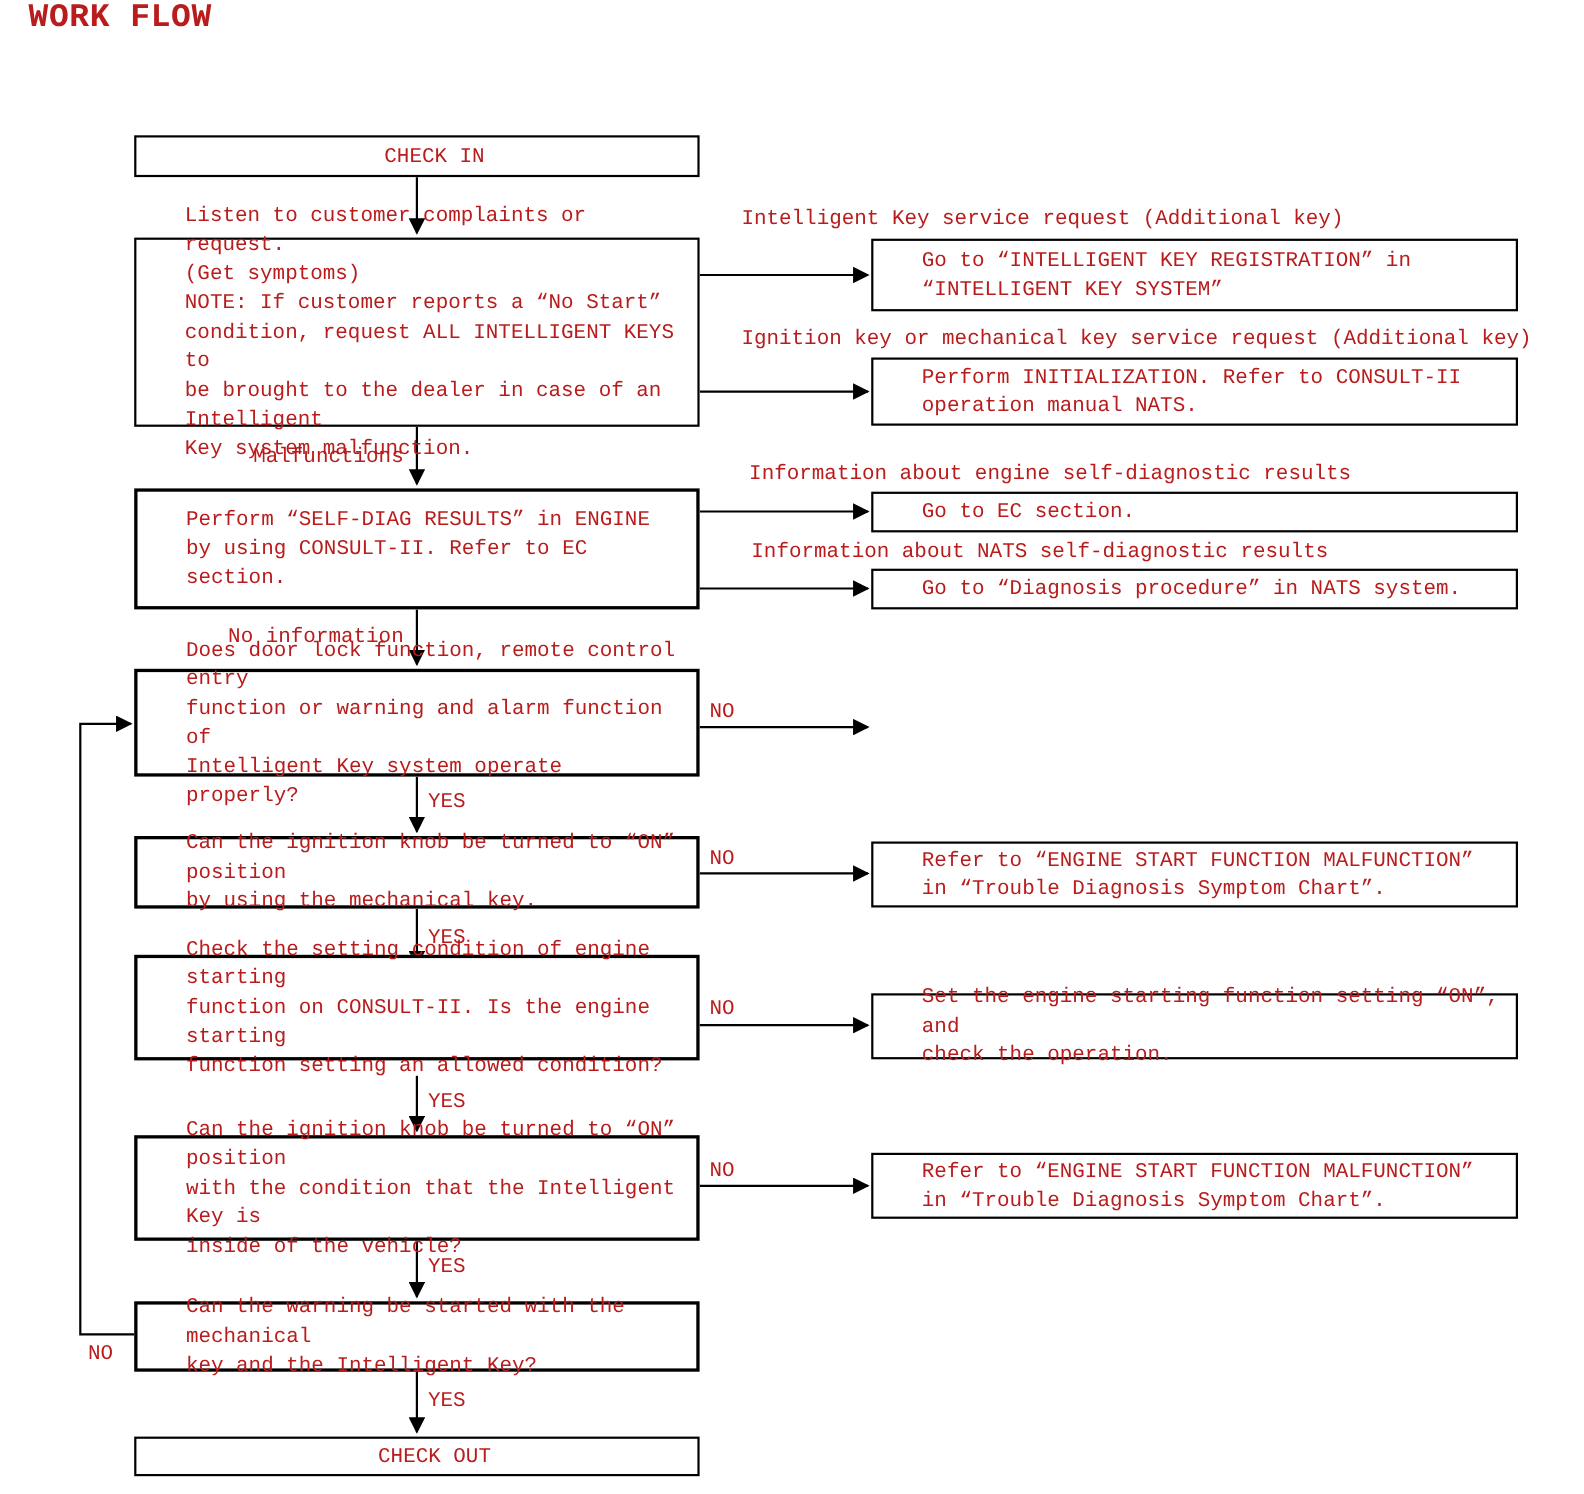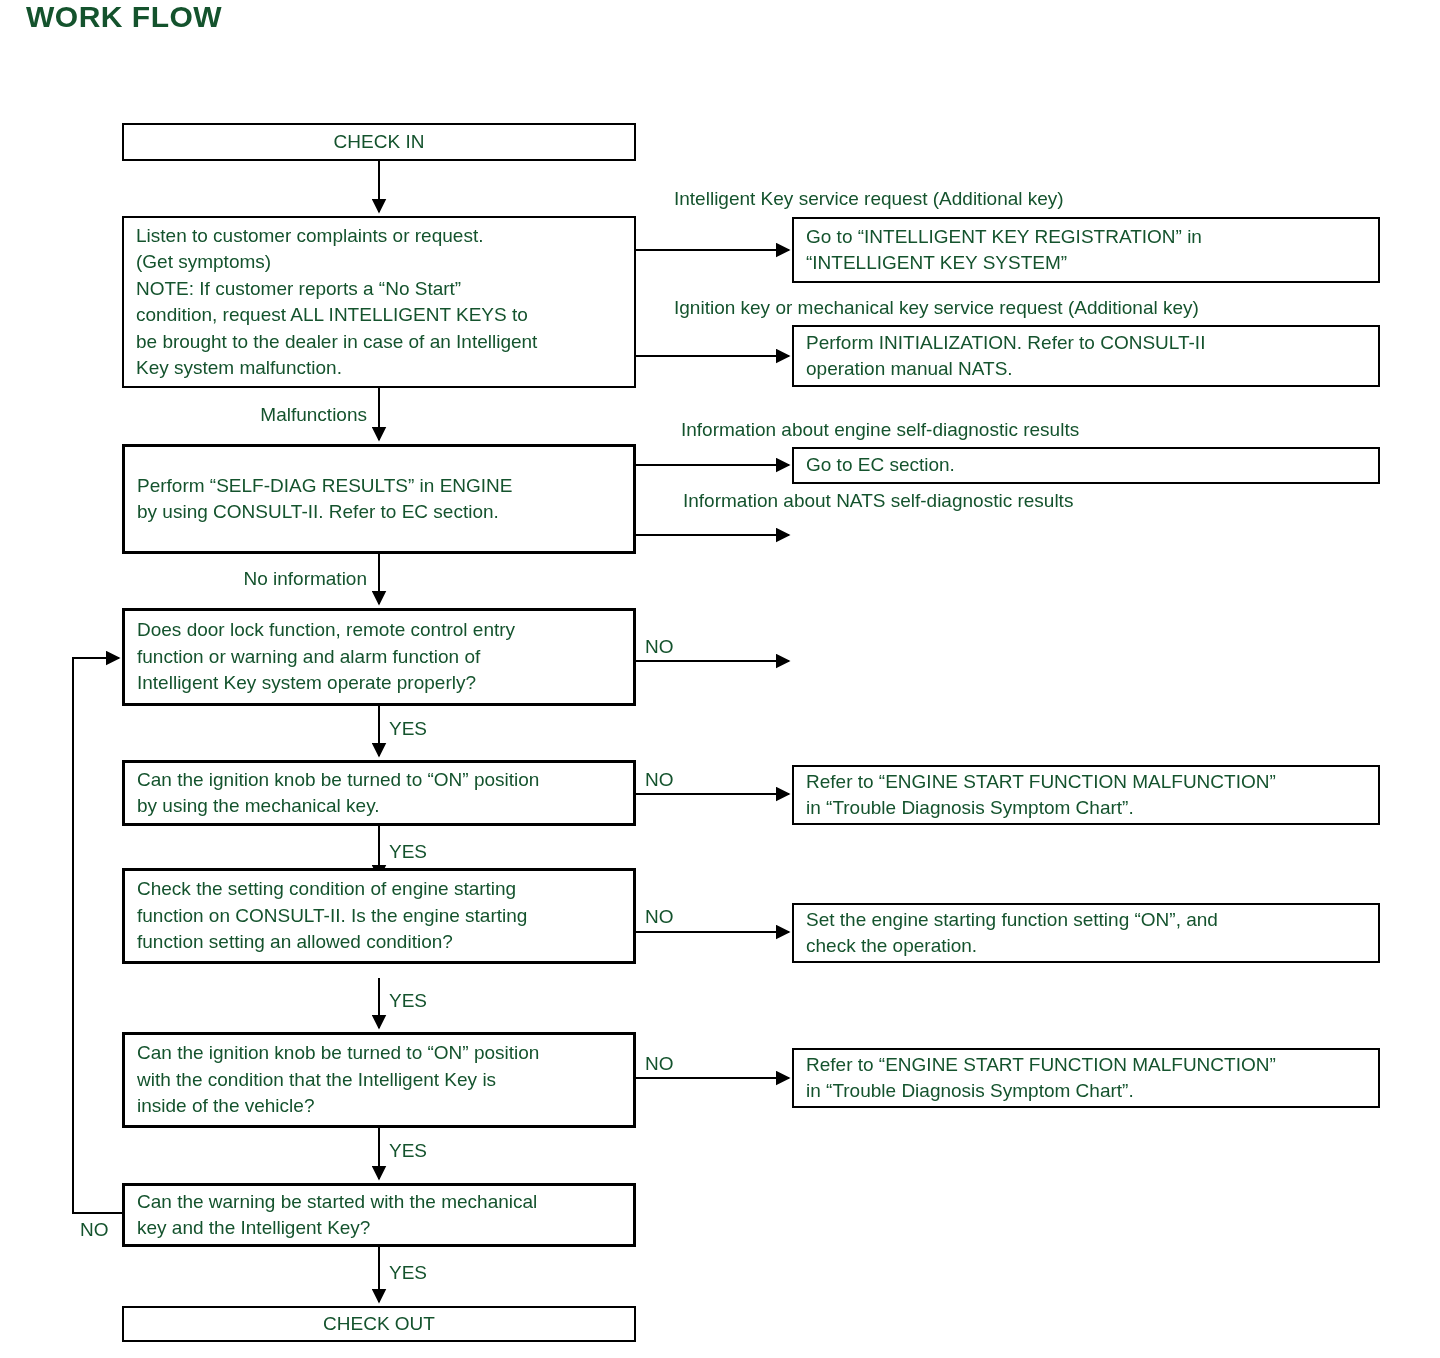--- a/index.html
+++ b/index.html
@@ -1,30 +1,30 @@
 <!DOCTYPE html>
 <html><head>
 <meta charset="utf-8">
 <style>
   html,body { margin:0; padding:0; background:#ffffff; }
   #canvas {
     position:relative; width:1440px; height:1358px;
-    background:#ffffff; color:#14532d;
-    font-family:Liberation Sans, sans-serif;
+    background:#ffffff; color:#b91c1c;
+    font-family:Liberation Mono, monospace;
     overflow:hidden;
   }
   #page-title {
     position:absolute; left:26px; top:0px;
     font-size:30px; font-weight:bold; letter-spacing:0.5px;
   }
   .box {
     position:absolute; box-sizing:border-box;
     background:#fff; border:2px solid #000;
     display:flex; align-items:center;
-    font-size:19px; line-height:26.5px;
+    font-size:19px; line-height:26.5px;padding-left:32px;
   }
   .box > span { white-space:pre-line; padding:0 12px; }
   .box.thick { border-width:3px; }
   .box.center { justify-content:center; }
   .box.center > span { white-space:nowrap; padding:0; }
   .lbl {
     position:absolute; font-size:19px; line-height:22px; white-space:nowrap;
   }
   .lbl.right-align { text-align:right; }
   #connectors { position:absolute; left:0; top:0; width:1440px; height:1358px; }
@@ -125,20 +125,23 @@
 
   <div class="box" style="left:792px; top:325px; width:588px; height:62px;">
     <span>Perform INITIALIZATION. Refer to CONSULT-II
 operation manual NATS.</span>
     </div>
 
   <div class="box" style="left:792px; top:447px; width:588px; height:37px;">
     <span>Go to EC section.</span>
     </div>
 
+  <div class="box" style="left:792px; top:517px; width:588px; height:37px;">
+    <span>Go to “Diagnosis procedure” in NATS system.</span>
+    </div>
 
 
   <div class="box" style="left:792px; top:765px; width:588px; height:60px;">
     <span>Refer to “ENGINE START FUNCTION MALFUNCTION”
 in “Trouble Diagnosis Symptom Chart”.</span>
     </div>
 
   <div class="box" style="left:792px; top:903px; width:588px; height:60px;">
     <span>Set the engine starting function setting “ON”, and
 check the operation.</span>

